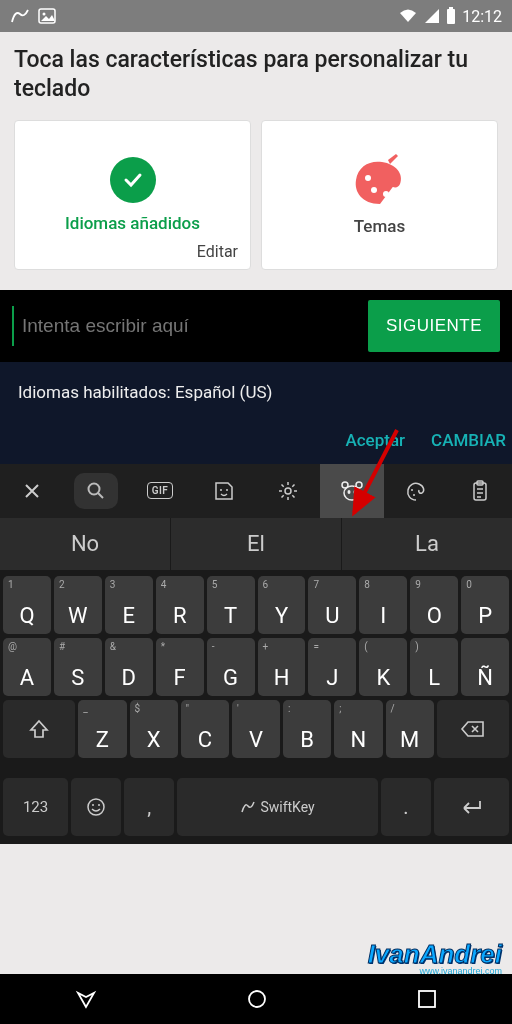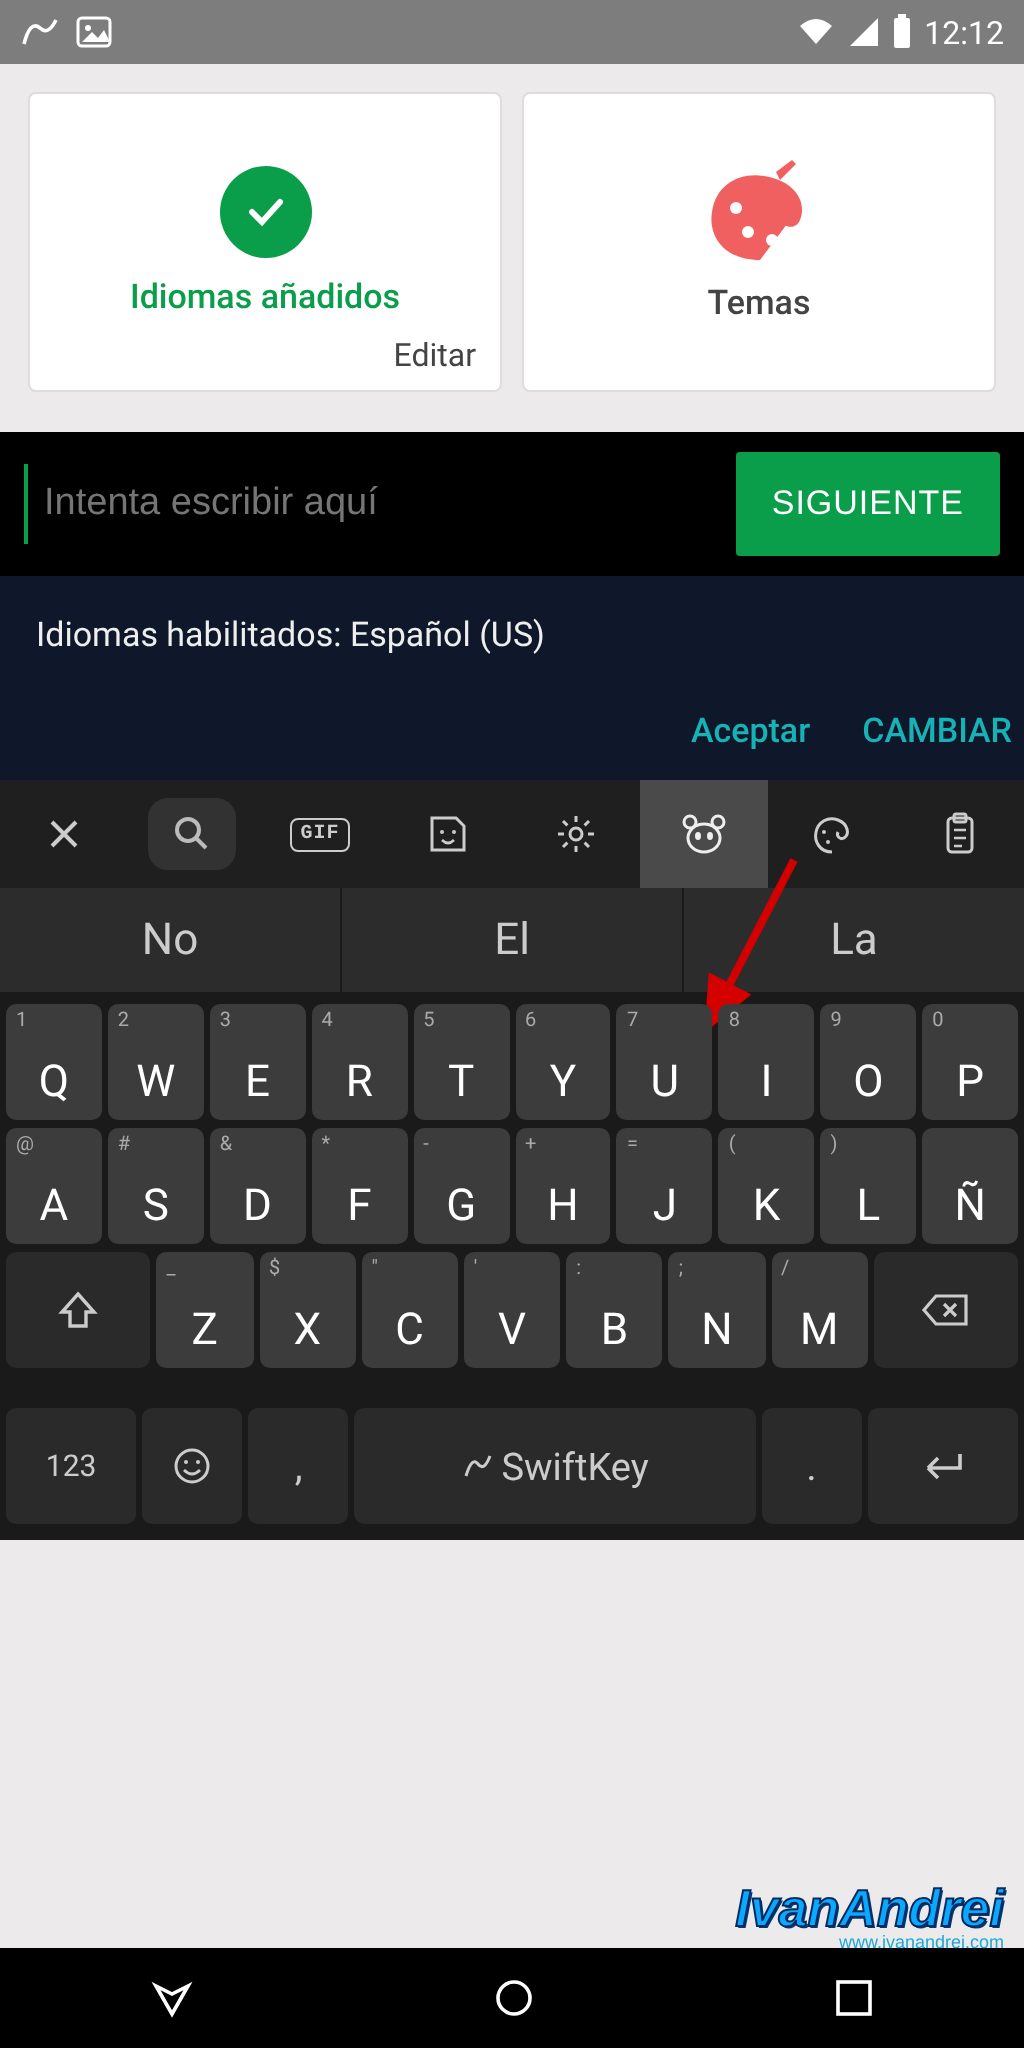--- a/index.html
+++ b/index.html
@@ -27,32 +27,32 @@
 .lang-actions { text-align: right; margin-top: 28px; }
 .lang-actions span { font-size: 17px; font-weight: 500; color: #17b2b5; margin-left: 22px; }
 
 .arrow { position: absolute; left: 332px; top: 425px; pointer-events: none; }
 
 .kb { background: #1f1f1f; }
 .kb-top { display: flex; align-items: center; height: 54px; }
 .kb-top .slot { flex: 1; display: flex; align-items: center; justify-content: center; height: 100%; }
 .kb-top .active { background: #4a4a4a; }
 .kb-top .searchbg { background: #323232; border-radius: 10px; width: 44px; height: 36px; display:flex; align-items:center; justify-content:center; }
-.gif-box { border: 1.5px solid #ccc; border-radius: 4px; padding: 2px 4px; font-size: 10px; font-weight: 600; color: #ccc; letter-spacing: 0.5px; font-family: Liberation Mono, monospace; }
+.gif-box { border: 1.5px solid #ccc; border-radius: 4px; padding: 2px 4px; font-size: 10px; font-weight: 600; color: #ccc; letter-spacing: 0.5px; }
 
 .sugg { display: flex; height: 52px; background: #2c2c2c; }
 .sugg div { flex: 1; display: flex; align-items: center; justify-content: center; color: #ccc; font-size: 22px; border-right: 1px solid #1a1a1a; }
 .sugg div:last-child { border-right: none; }
 
 .kb-rows { background: #1a1a1a; padding: 6px 3px 4px 3px; }
 .krow { display: flex; gap: 3px; margin-bottom: 4px; }
 .key { background: #3c3c3c; border-radius: 5px; height: 58px; display: flex; align-items: flex-end; justify-content: center; color: #fff; font-size: 22px; position: relative; padding-bottom: 6px; }
 .key .sup { position: absolute; top: 3px; left: 5px; font-size: 10px; color: #aaa; }
 .key.fn { background: #2a2a2a; color: #ccc; }
-.key.space { font-size: 19px; color: #ccc; display:flex; align-items:center; justify-content:center; padding:0; gap:4px;}
+.key.space { font-size: 14px; color: #ccc; display:flex; align-items:center; justify-content:center; padding:0; gap:4px;}
 .r1 .key { flex: 1; }
 .r2 .key { flex: 1; }
 .r3 .key { flex: 1; }
 .r4 .key { flex: 1; margin-top: 16px; }
 .r3 .key.wide { flex: 1.5; }
 .r4 .key.num { flex: 1.3; font-size:15px; align-items:center; padding:0;}
 .r4 .key.space { flex: 4; }
 .r4 .key.enter { flex: 1.5; }
 
 .navbar { position: absolute; bottom: 0; left: 0; right: 0; height: 50px; background: #000; display: flex; align-items: center; justify-content: space-around; }
@@ -95,20 +95,21 @@
       <svg width="10" height="18" viewBox="0 0 10 18">
           <rect x="3" y="0" width="4" height="2" fill="#fff"></rect>
           <rect x="1" y="2" width="8" height="15" rx="1" fill="#fff"></rect>
         </svg>
     </span>
     <span>12:12</span>
   </div>
 </div>
 
 <div class="content">
+  <div class="title">Toca las características para personalizar tu teclado</div>
   <div class="cards">
     <div class="card">
       <div class="check-badge">
         <svg width="26" height="26" viewBox="0 0 26 26">
             <path d="M6 13 L11 18 L20 8" stroke="#fff" stroke-width="3" fill="none" stroke-linecap="round"></path>
           </svg>
       </div>
       <div class="label" style="color:#0b9e4a">Idiomas añadidos</div>
       <div class="edit">Editar</div>
     </div>

